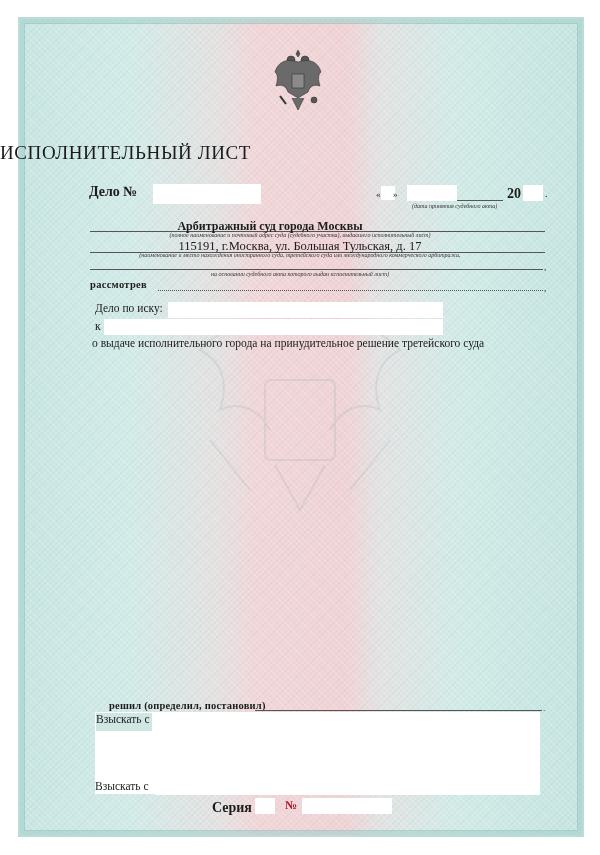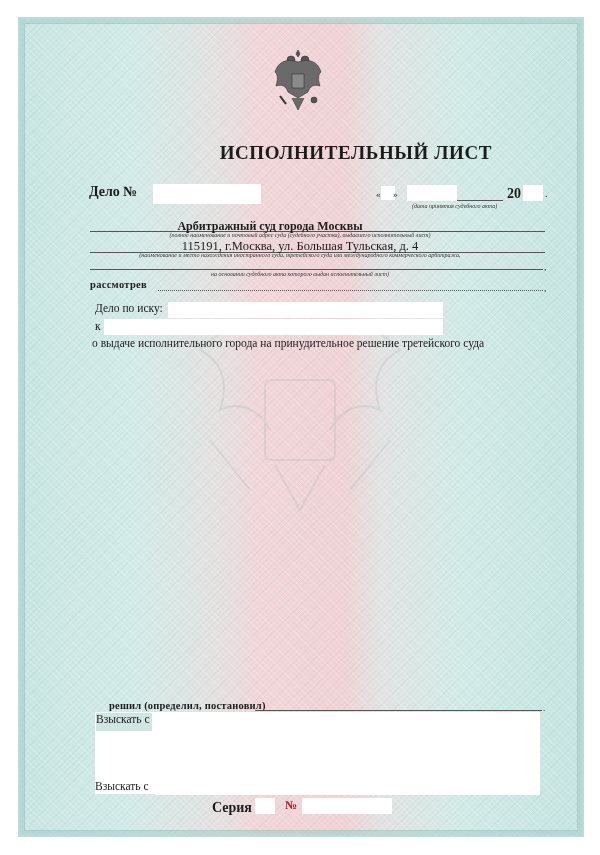--- a/index.html
+++ b/index.html
@@ -21,22 +21,22 @@
     position: absolute; left: 6px; top: 6px; right: 6px; bottom: 6px;
     border: 1px solid rgba(140,190,185,0.6);
   }
   .watermark {
     position: absolute; left: 190px; top: 290px; width: 220px; height: 240px;
     opacity: 0.16;
   }
   .emblem { position: absolute; left: 272px; top: 48px; width: 52px; height: 66px; }
   .abs { position: absolute; }
   .title {
-    left: 0; width: 492px; top: 142px; text-align: right;
-    font-weight: bold; font-size: 19px; letter-spacing: 0.6px;
+    left: 0; width: 492px; top: 142px; text-align: left;
+    font-weight: normal; font-size: 19px; letter-spacing: 0.6px;
   }
   .bold { font-weight: bold; }
   .caption { font-style: italic; font-size: 6px; color: #333; white-space: nowrap; }
   .hline { position: absolute; height: 0; border-top: 1px solid #555; }
   .dotline { position: absolute; height: 0; border-top: 1px dotted #555; }
   .blank { position: absolute; background: #ffffff; }
   .txt { font-size: 11.5px; white-space: nowrap; }
   .num-red { color: #b01b2b; font-weight: bold; font-size: 12px; }
 </style>
 </head>
@@ -83,21 +83,21 @@
 <div class="abs bold" style="left:507px; top:186px; font-size:14px;">20</div>
 <div class="blank" style="left:523px; top:185px; width:20px; height:16px;"></div>
 <div class="abs" style="left:545px; top:188px; font-size:10px;">.</div>
 <div class="abs caption" style="left:412px; top:203px;">(дата принятия судебного акта)</div>
 
 <div class="hline" style="left:90px; top:231px; width:455px;"></div>
 <div class="abs bold" style="left:0; width:540px; text-align:center; top:219px; font-size:12px;">Арбитражный суд города Москвы</div>
 <div class="abs caption" style="left:0; width:600px; text-align:center; top:232px;">(полное наименование и почтовый адрес суда (судебного участка), выдавшего исполнительный лист)</div>
 
 <div class="hline" style="left:90px; top:252px; width:455px;"></div>
-<div class="abs" style="left:0; width:600px; text-align:center; top:239px; font-size:12.5px;">115191, г.Москва, ул. Большая Тульская, д. 4</div>
+<div class="abs" style="left:0; width:600px; text-align:center; top:239px; font-size:12.5px;">115191, г.Москва, ул. Большая Тульская, д. 17</div>
 <div class="abs caption" style="left:0; width:600px; text-align:center; top:252px;">(наименование и место нахождения иностранного суда, третейского суда или международного коммерческого арбитража,</div>
 
 <div class="hline" style="left:90px; top:269px; width:453px;"></div>
 <div class="abs" style="left:544px; top:262px; font-size:9px;">,</div>
 <div class="abs caption" style="left:0; width:600px; text-align:center; top:271px;">на основании судебного акта которого выдан исполнительный лист)</div>
 
 <div class="abs bold" style="left:90px; top:279px; font-size:10.5px; letter-spacing:0.3px;">рассмотрев</div>
 <div class="dotline" style="left:158px; top:290px; width:385px;"></div>
 <div class="abs" style="left:544px; top:283px; font-size:9px;">,</div>
 

